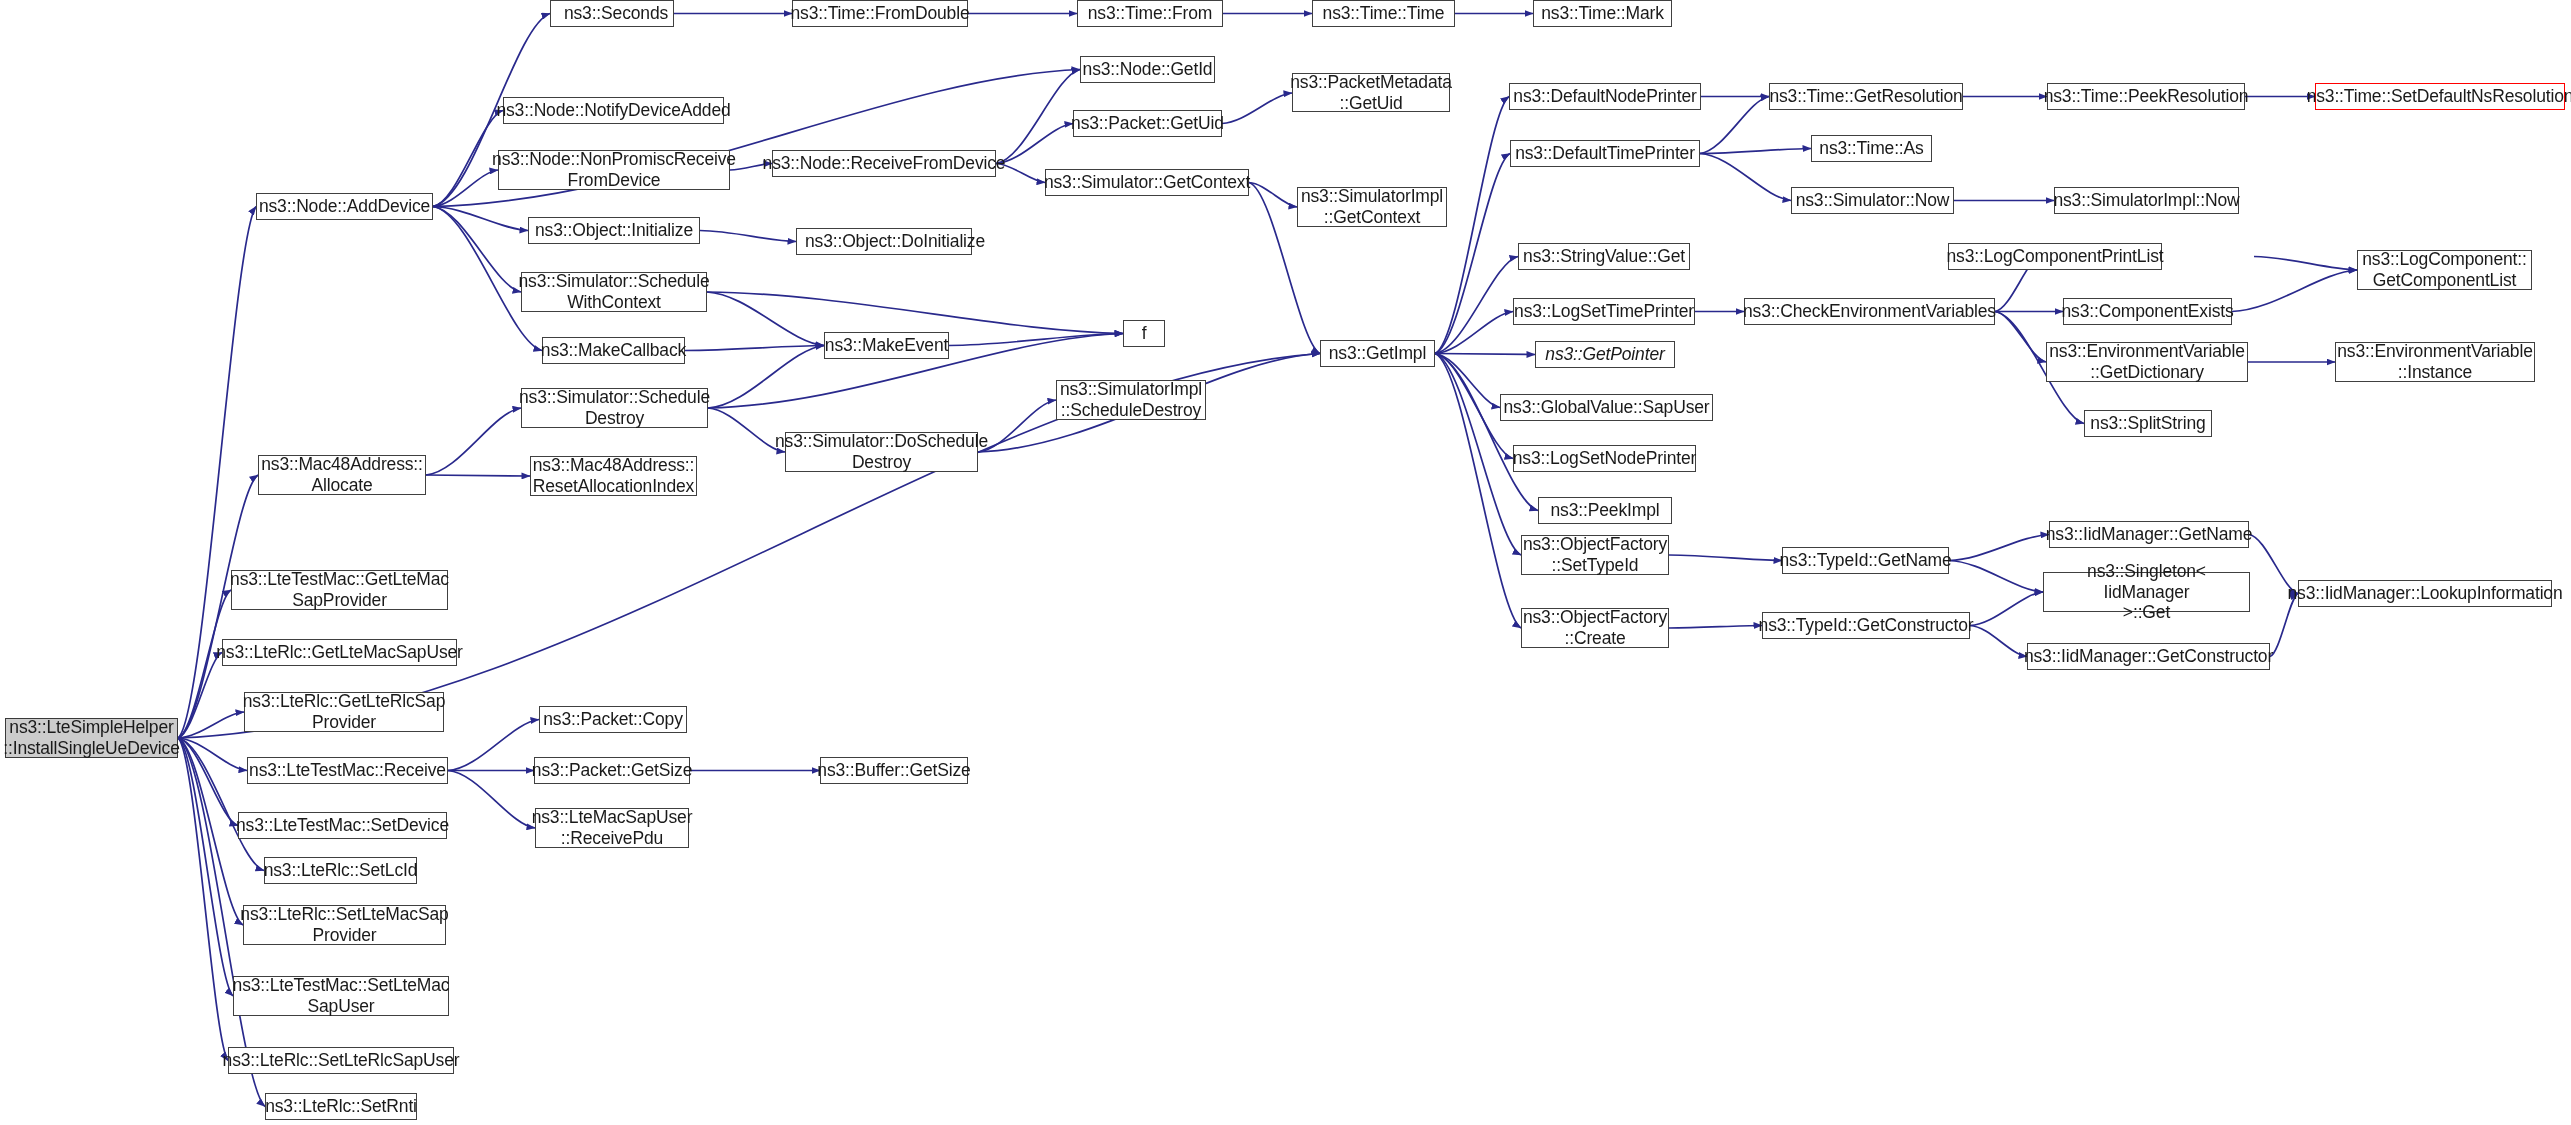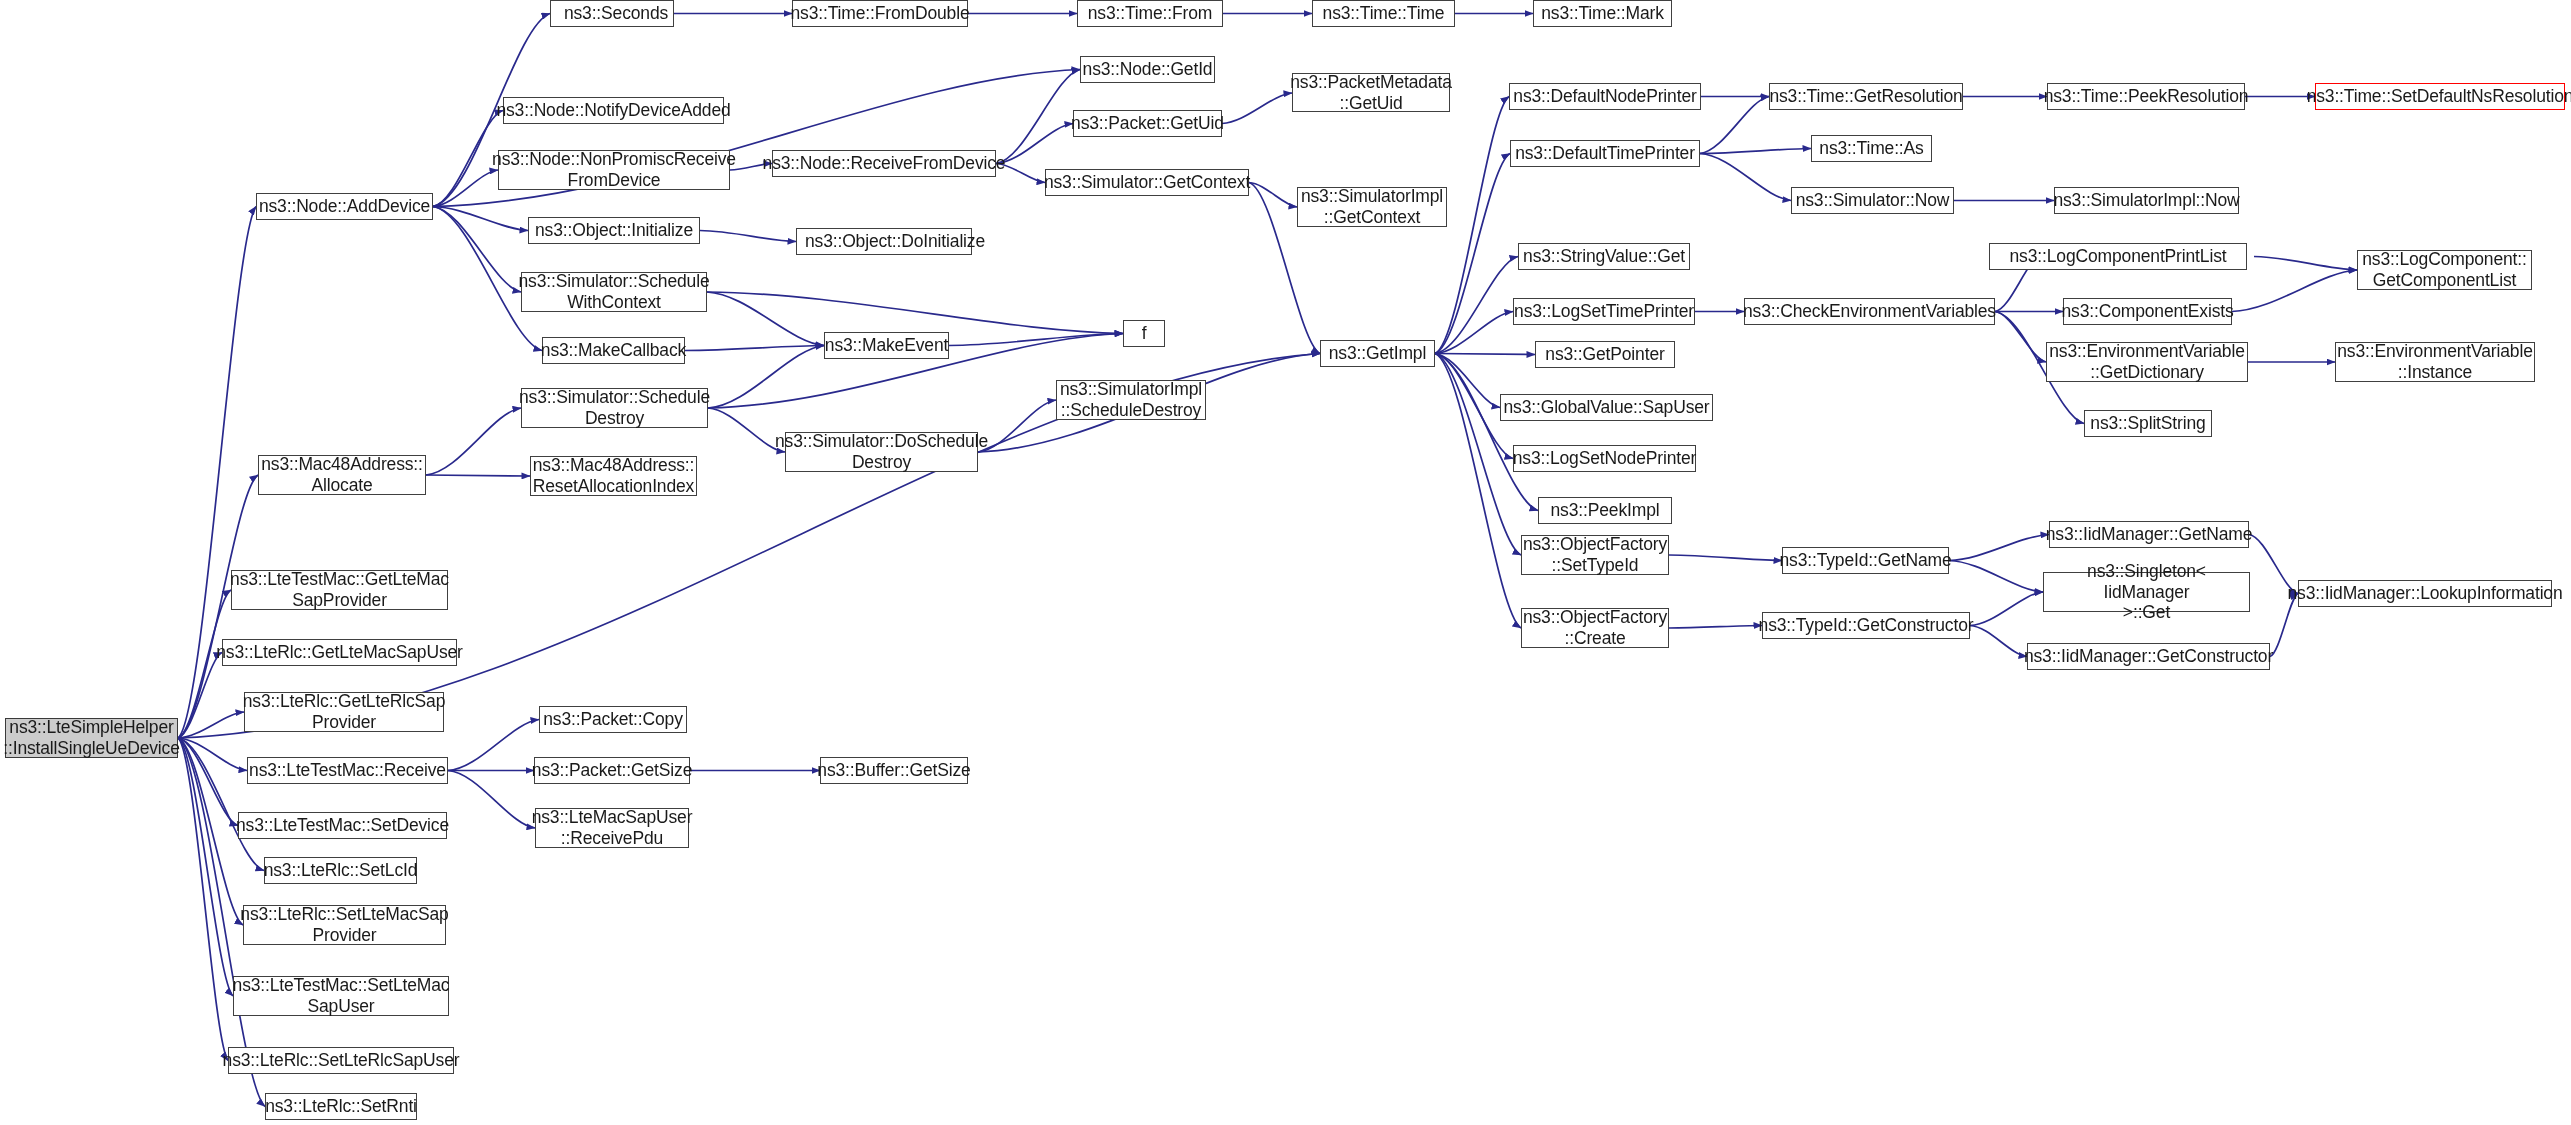--- a/index.html
+++ b/index.html
@@ -196,39 +196,39 @@
 ::GetUid</span></div>
       <div class="node" style="left: 1297px; top: 187px; width: 150px; height: 40px;"><span class="node-label">ns3::SimulatorImpl
 ::GetContext</span></div>
       <div class="node" style="left: 1056px; top: 380px; width: 150px; height: 40px;"><span class="node-label">ns3::SimulatorImpl
 ::ScheduleDestroy</span></div>
       <div class="node" style="left: 1320px; top: 340px; width: 115px; height: 27px;"><span class="node-label">ns3::GetImpl</span></div>
       <div class="node" style="left: 1509px; top: 83px; width: 192px; height: 27px;"><span class="node-label">ns3::DefaultNodePrinter</span></div>
       <div class="node" style="left: 1510px; top: 140px; width: 190px; height: 27px;"><span class="node-label">ns3::DefaultTimePrinter</span></div>
       <div class="node" style="left: 1518px; top: 243px; width: 172px; height: 27px;"><span class="node-label">ns3::StringValue::Get</span></div>
       <div class="node" style="left: 1513px; top: 298px; width: 182px; height: 27px;"><span class="node-label">ns3::LogSetTimePrinter</span></div>
-      <div class="node" style="left: 1535px; top: 341px; width: 140px; height: 27px;"><span class="node-label">ns3::GetPointer</span></div>
+      <div class="node" style="left: 1535px; top: 341px; width: 140px; height: 27px; font-style: italic;"><span class="node-label">ns3::GetPointer</span></div>
       <div class="node" style="left: 1500px; top: 394px; width: 213px; height: 27px;"><span class="node-label">ns3::GlobalValue::SapUser</span></div>
       <div class="node" style="left: 1513px; top: 445px; width: 183px; height: 27px;"><span class="node-label">ns3::LogSetNodePrinter</span></div>
       <div class="node" style="left: 1538px; top: 497px; width: 134px; height: 27px;"><span class="node-label">ns3::PeekImpl</span></div>
       <div class="node" style="left: 1521px; top: 535px; width: 148px; height: 40px;"><span class="node-label">ns3::ObjectFactory
 ::SetTypeId</span></div>
       <div class="node" style="left: 1521px; top: 608px; width: 148px; height: 40px;"><span class="node-label">ns3::ObjectFactory
 ::Create</span></div>
       <div class="node" style="left: 792px; top: 0px; width: 176px; height: 27px;"><span class="node-label">ns3::Time::FromDouble</span></div>
       <div class="node" style="left: 1077px; top: 0px; width: 146px; height: 27px;"><span class="node-label">ns3::Time::From</span></div>
       <div class="node" style="left: 1312px; top: 0px; width: 143px; height: 27px;"><span class="node-label">ns3::Time::Time</span></div>
       <div class="node" style="left: 1533px; top: 0px; width: 139px; height: 27px;"><span class="node-label">ns3::Time::Mark</span></div>
       <div class="node" style="left: 1769px; top: 83px; width: 194px; height: 27px;"><span class="node-label">ns3::Time::GetResolution</span></div>
       <div class="node" style="left: 1811px; top: 135px; width: 121px; height: 27px;"><span class="node-label">ns3::Time::As</span></div>
       <div class="node" style="left: 1791px; top: 187px; width: 163px; height: 27px;"><span class="node-label">ns3::Simulator::Now</span></div>
       <div class="node" style="left: 1744px; top: 298px; width: 251px; height: 27px;"><span class="node-label">ns3::CheckEnvironmentVariables</span></div>
       <div class="node" style="left: 2047px; top: 83px; width: 198px; height: 27px;"><span class="node-label">ns3::Time::PeekResolution</span></div>
       <div class="node" style="left: 2054px; top: 187px; width: 185px; height: 27px;"><span class="node-label">ns3::SimulatorImpl::Now</span></div>
-      <div class="node" style="left: 1989px; top: 243px; width: 258px; height: 27px;"><span class="node-label">ns3::LogComponentPrintList</span></div>
+      <div class="node" style="left: 1948px; top: 243px; width: 214px; height: 27px;"><span class="node-label">ns3::LogComponentPrintList</span></div>
       <div class="node" style="left: 2063px; top: 298px; width: 169px; height: 27px;"><span class="node-label">ns3::ComponentExists</span></div>
       <div class="node" style="left: 2046px; top: 342px; width: 202px; height: 40px;"><span class="node-label">ns3::EnvironmentVariable
 ::GetDictionary</span></div>
       <div class="node" style="left: 2084px; top: 410px; width: 128px; height: 27px;"><span class="node-label">ns3::SplitString</span></div>
       <div class="node highlight" style="left: 2315px; top: 83px; width: 250px; height: 27px;"><span class="node-label">ns3::Time::SetDefaultNsResolution</span></div>
       <div class="node" style="left: 2357px; top: 250px; width: 175px; height: 40px;"><span class="node-label">ns3::LogComponent::
 GetComponentList</span></div>
       <div class="node" style="left: 2335px; top: 342px; width: 200px; height: 40px;"><span class="node-label">ns3::EnvironmentVariable
 ::Instance</span></div>
       <div class="node" style="left: 1782px; top: 547px; width: 167px; height: 27px;"><span class="node-label">ns3::TypeId::GetName</span></div>

